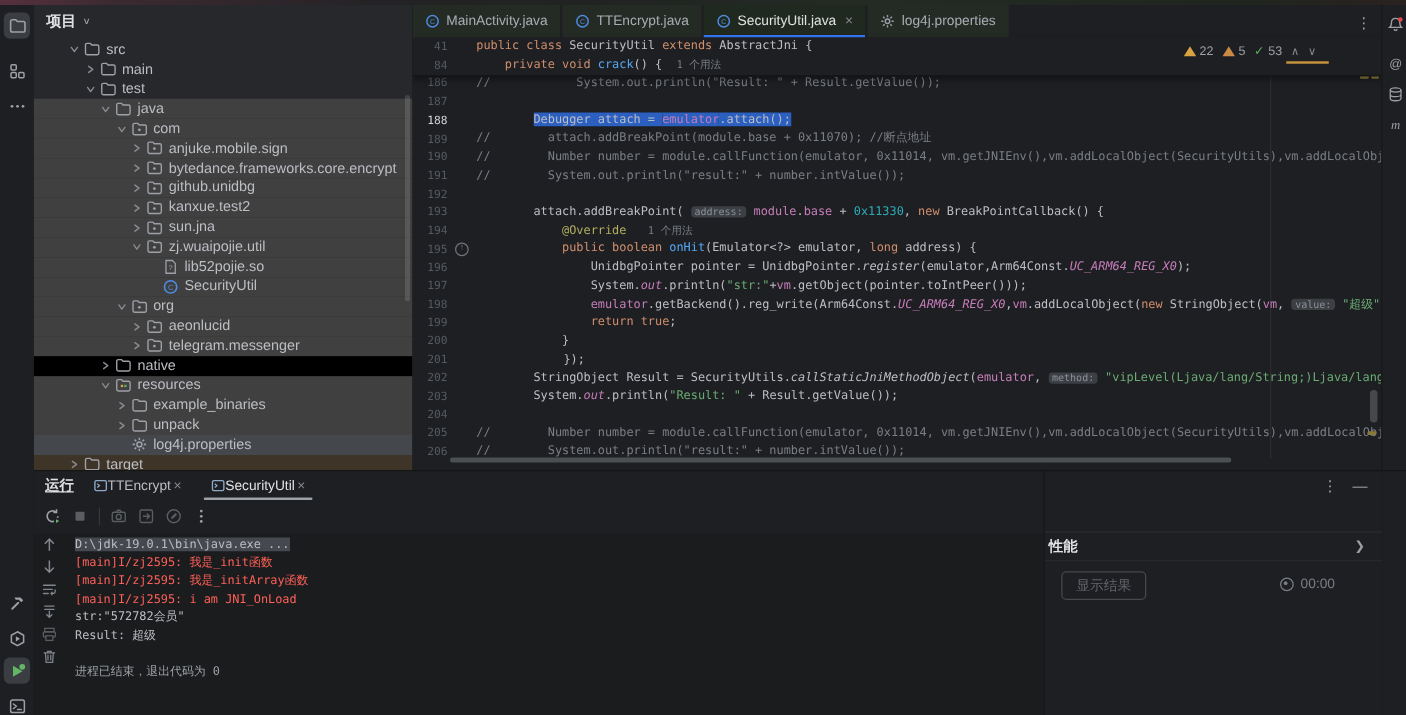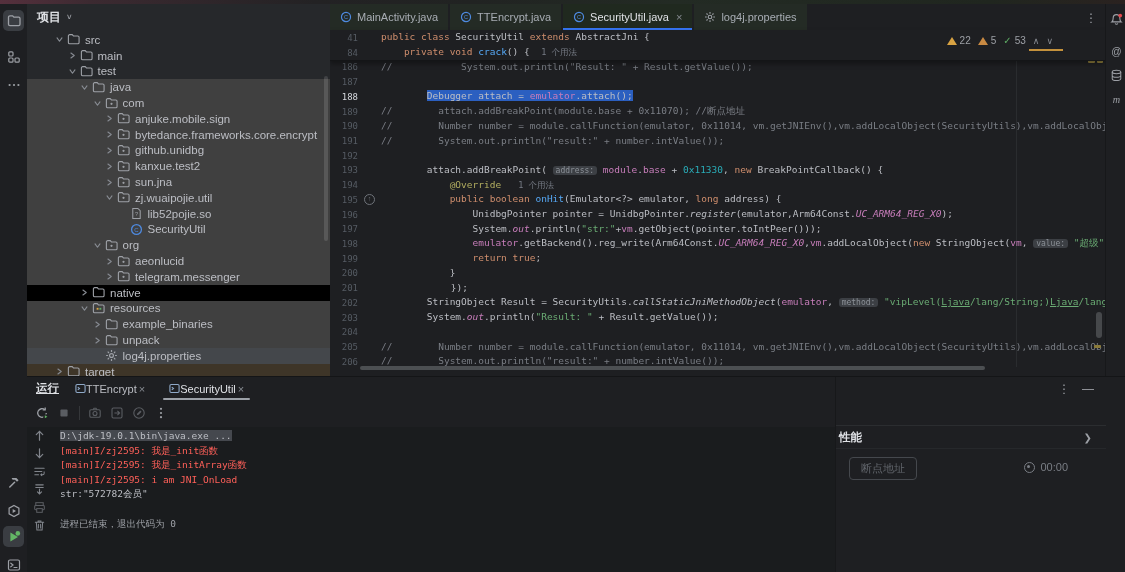--- a/index.html
+++ b/index.html
@@ -50,21 +50,21 @@
   .crow{position:absolute;left:0;width:100%;height:14.72px;display:flex;align-items:center;}
   .crow.srow{position:relative;height:15px;}
   .lnum{width:28px;flex:none;text-align:right;font-family:"DejaVu Sans Mono",monospace;font-size:9px;color:#555b63;}
   .lnum.cur{color:#d5d8dd;}
   .gslot{width:23px;flex:none;display:flex;justify-content:center;}
   .lcode{white-space:pre;font-family:"DejaVu Sans Mono",monospace;font-size:9.5px;line-height:14.7px;text-align:center;}
   .tk-kw{color:#cf8e6d;} .tk-def{color:#bcbec4;} .tk-com{color:#7a7e85;}
   .tk-str{color:#6aab73;} .tk-num{color:#2aacb8;} .tk-fld{color:#c77dba;}
   .tk-sfld{color:#c77dba;font-style:italic;} .tk-cst{color:#c77dba;font-style:italic;}
   .tk-mth{color:#56a8f5;} .tk-smth{color:#bcbec4;font-style:italic;}
-  .tk-ann{color:#b3ae60;} .tk-lnk{color:#6aab73;text-decoration:underline;}
+  .tk-ann{color:#b3ae60;} .tk-lnk{color:#6aab73;}
   .tk-vision{color:#787d87;font-size:8.5px;}
   .tk-hint{background:#3c3f44;color:#8c9198;border-radius:3px;padding:0 3px;font-size:8px;}
   .tk-sel{background:#2b5fc0;}
   .ov-icon{width:9px;height:9px;border:1px solid #6f737a;border-radius:50%;color:#6f737a;
     font-size:7px;line-height:8px;text-align:center;}
   #guide{position:absolute;left:686px;top:56px;bottom:10px;width:1px;background:#2a2c2f;}
   #insp{position:absolute;right:52px;top:31px;display:flex;align-items:center;gap:7px;font-size:10px;color:#9da0a6;z-index:6;}
   .insp-tri{width:0;height:0;border-left:5px solid transparent;border-right:5px solid transparent;border-bottom:8px solid #d9a343;display:inline-block;}
   .insp-ok{color:#5fad65;font-size:10px;}
   .insp-chev{color:#868a91;font-size:9px;}
@@ -795,33 +795,34 @@
             <path d="M2.5 3.6h9M5.5 3.6V2.2h3v1.4M3.6 3.6l.6 8.2h5.6l.6-8.2M5.8 5.6v4M8.2 5.6v4" stroke="currentColor" stroke-width="1.1" stroke-linecap="round"></path>
           </svg>
         </span>
       </div>
     <div id="clines">
         <div class="cline cl-std"><span class="cl-selbg">D:\jdk-19.0.1\bin\java.exe ...</span></div>
         <div class="cline cl-err"><span>[main]I/zj2595: 我是_init函数</span></div>
         <div class="cline cl-err"><span>[main]I/zj2595: 我是_initArray函数</span></div>
         <div class="cline cl-err"><span>[main]I/zj2595: i am JNI_OnLoad</span></div>
         <div class="cline cl-std"><span>str:"572782会员"</span></div>
+        <div class="cline cl-std"><span>Result: 超级</span></div>
         <div class="cline cl-std"><span></span></div>
         <div class="cline cl-dim"><span>进程已结束，退出代码为 0</span></div>
       </div>
   </div>
 </div>
 
 <div id="perf" class="abs">
   <div id="perf-winbtns">
     <span>⋮</span>
     <span>—</span>
   </div>
   <div id="perf-header">
     <span id="perf-title">性能</span>
     <span id="perf-chev">❯</span>
   </div>
-  <div id="perf-btn">断点地址</div>
+  <div id="perf-btn">显示结果</div>
   <div id="perf-timer">
     <span class="rec-dot"></span>
     <span>00:00</span>
   </div>
 </div>
 
 </body></html>

